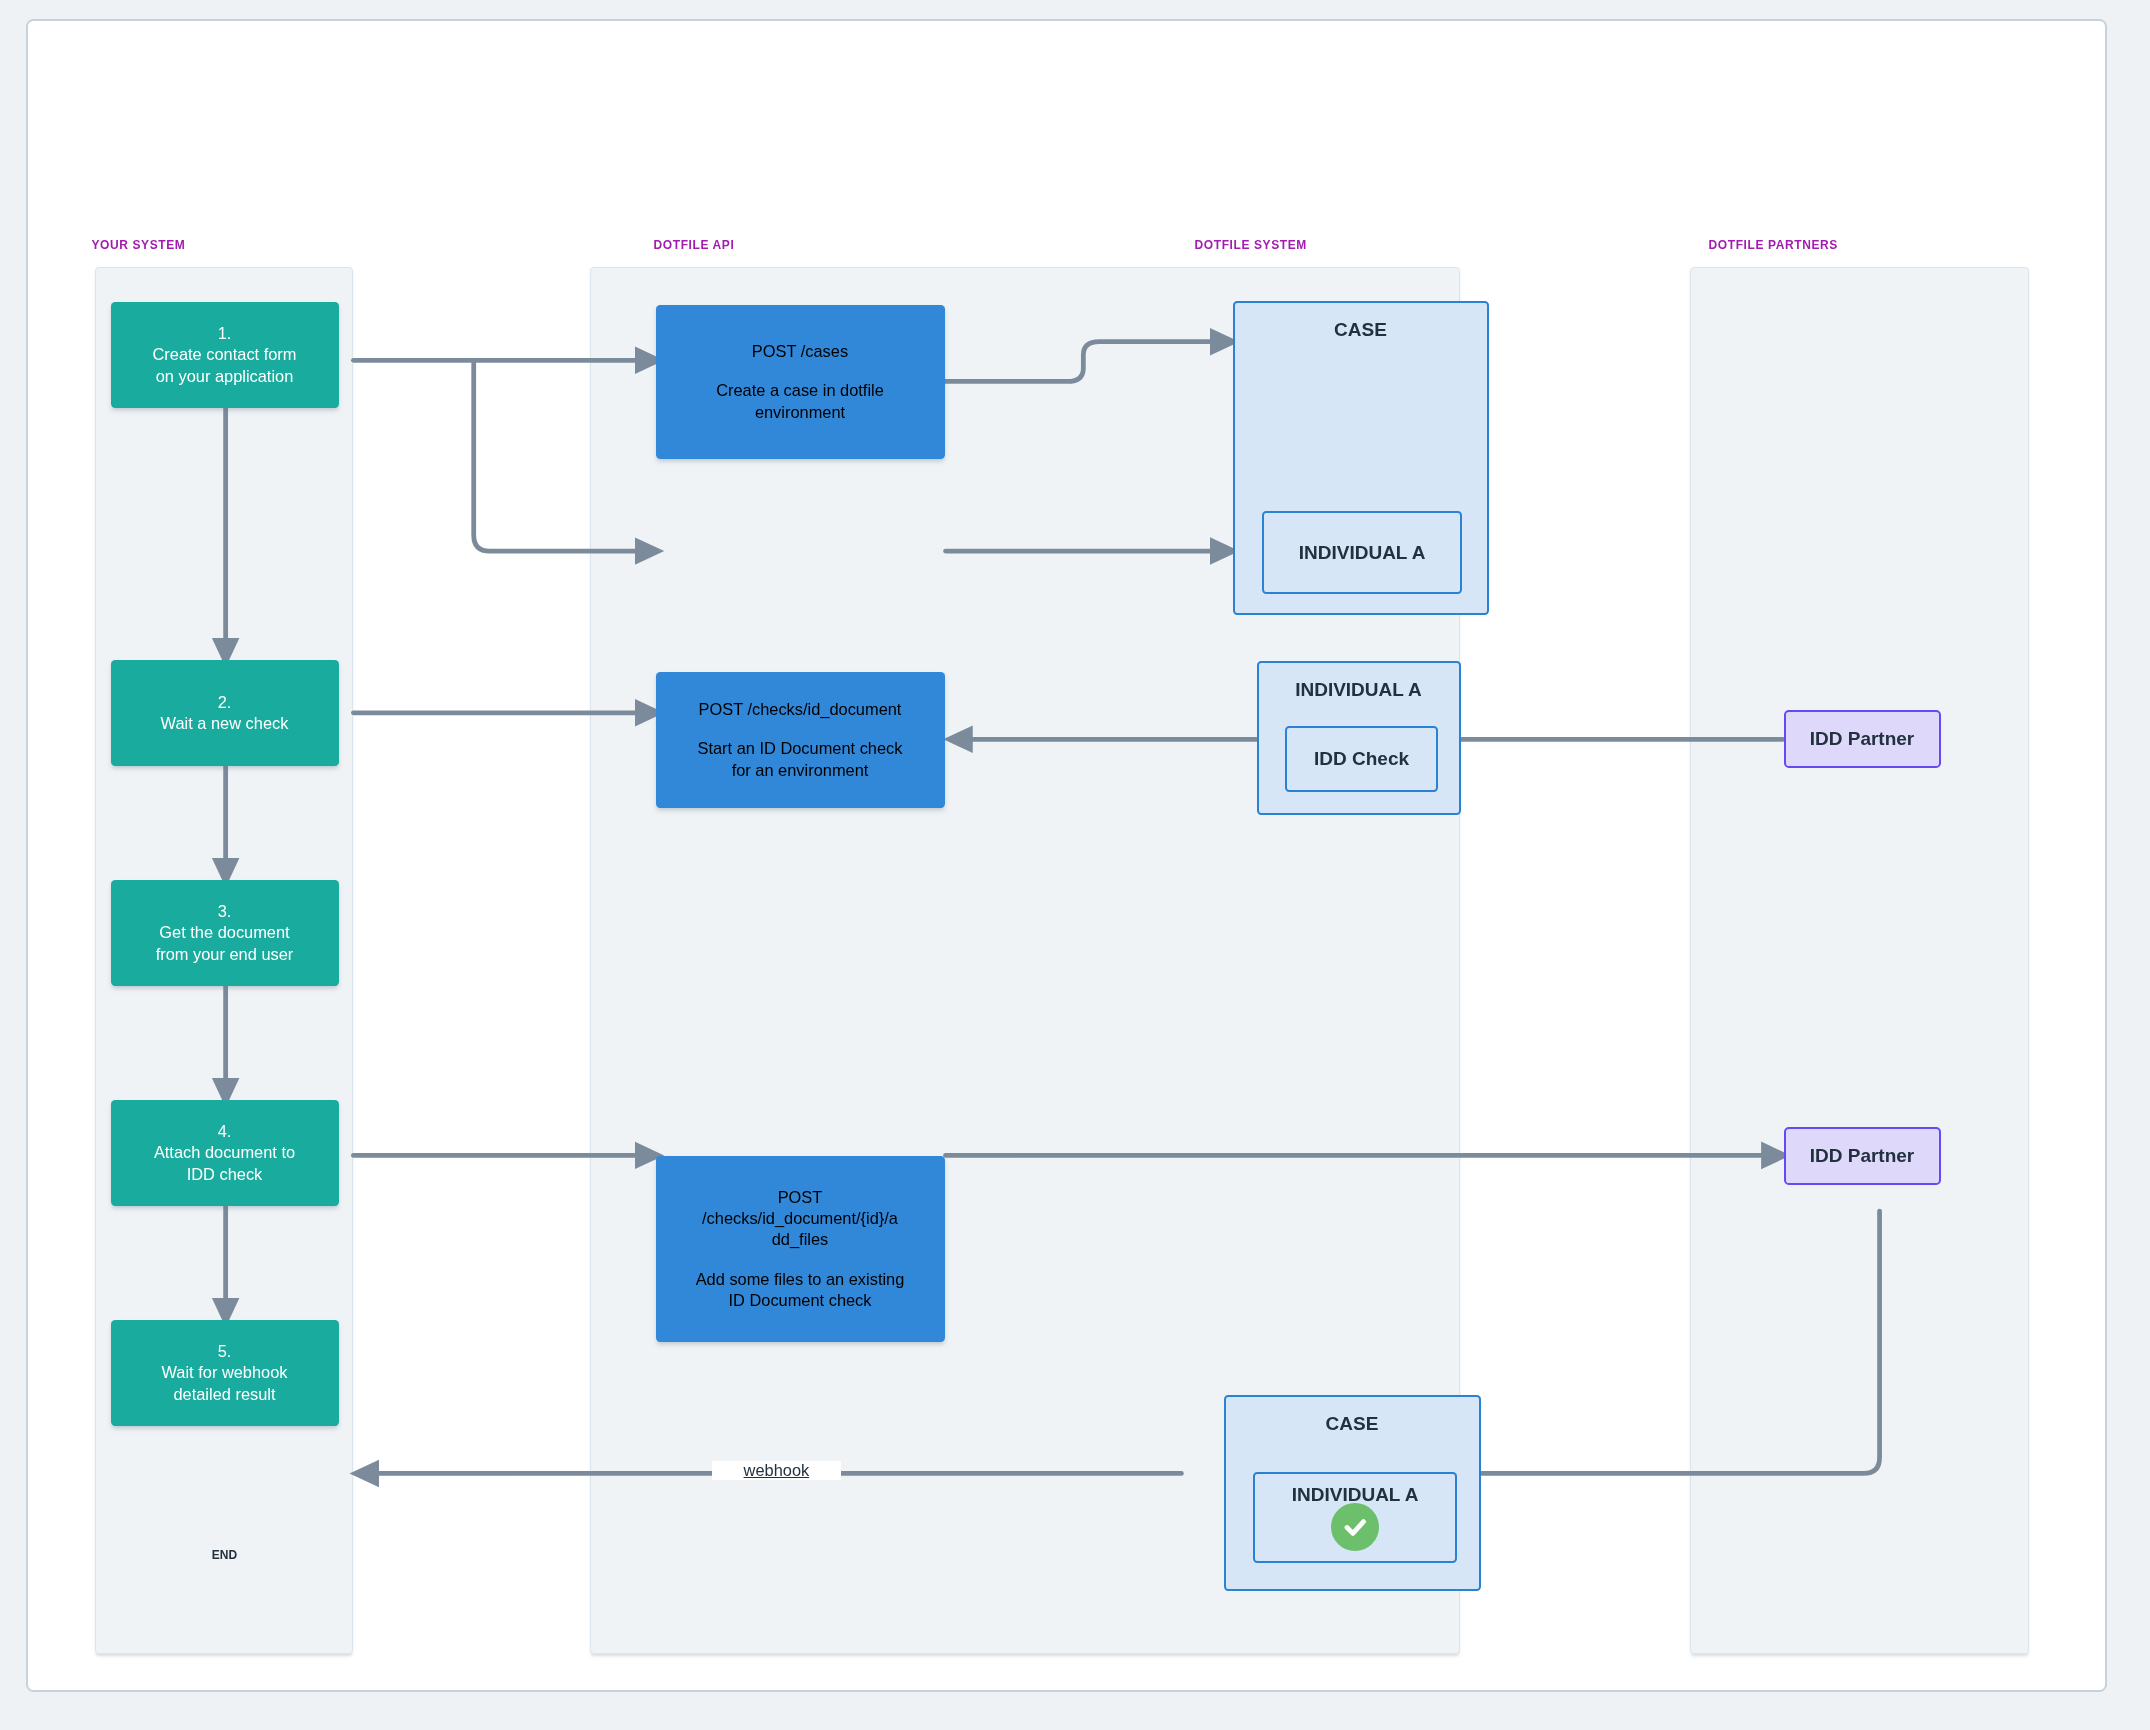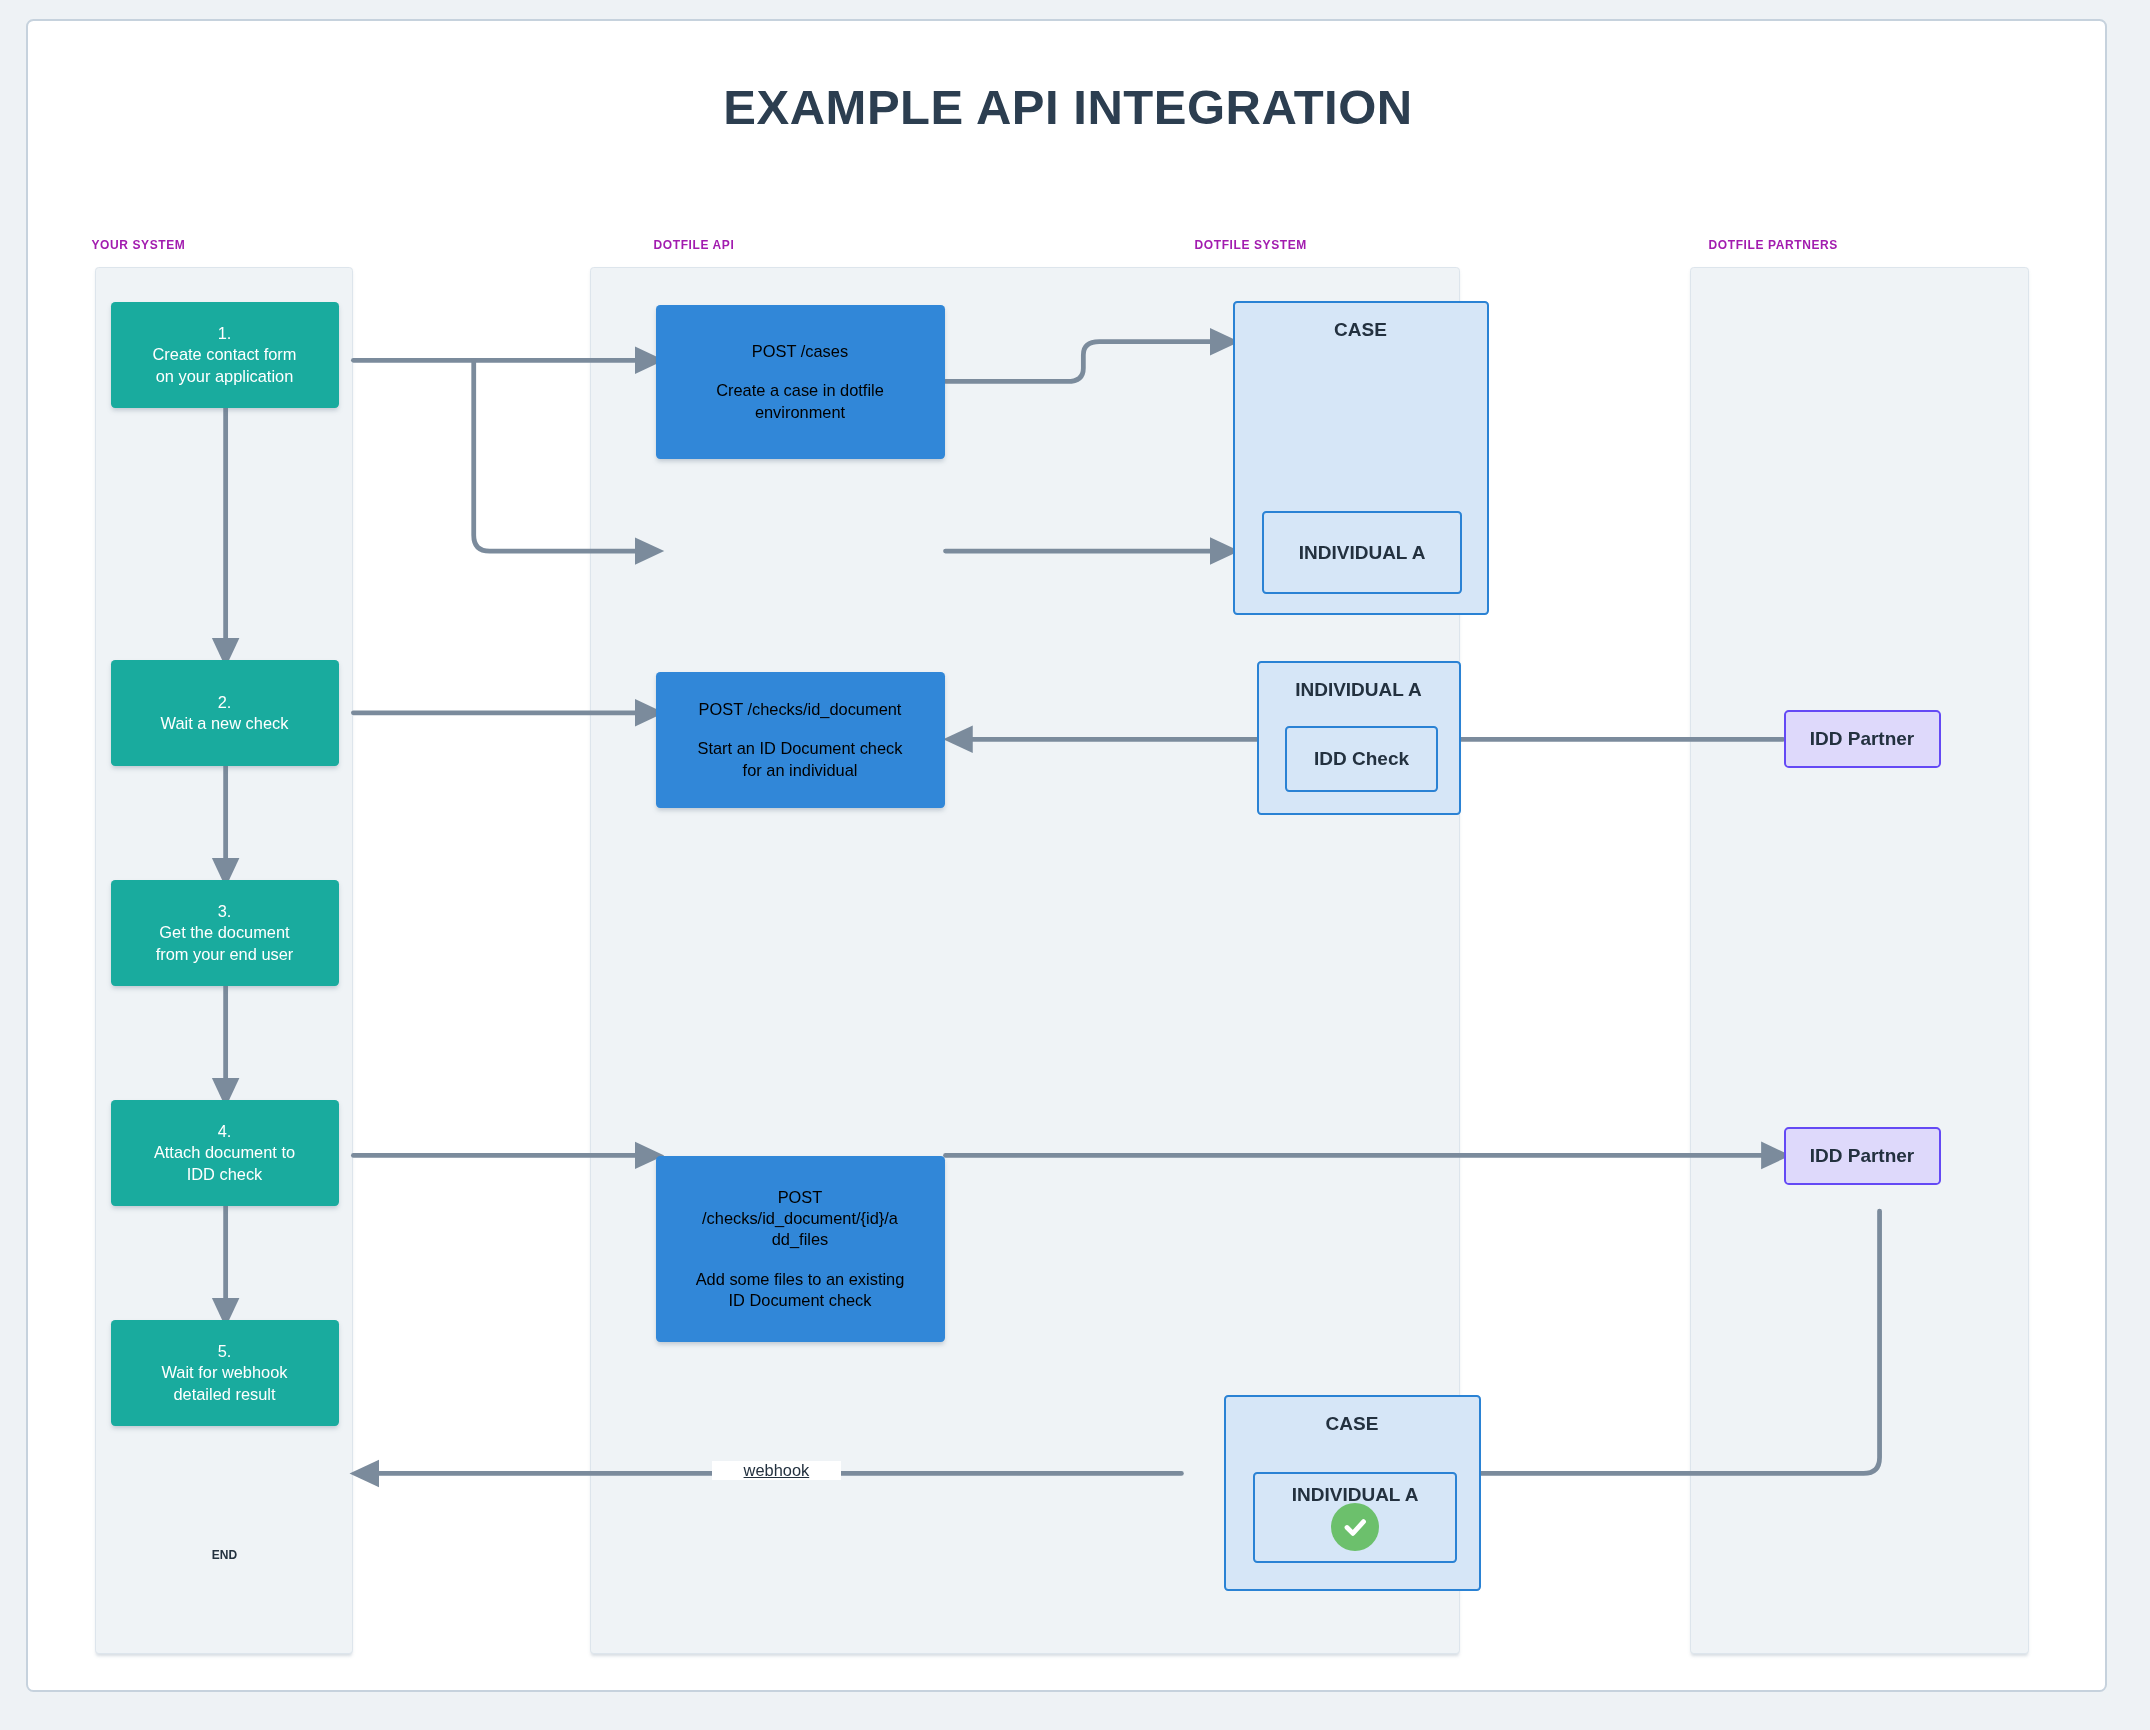--- a/index.html
+++ b/index.html
@@ -83,21 +83,20 @@
   svg.wires{position:absolute;left:0;top:0;width:2081px;height:1673px;overflow:visible;pointer-events:none;}
   .wire{fill:none;stroke:#7b8b9c;stroke-width:9;stroke-linecap:round;stroke-linejoin:round;}
   .ok{position:absolute;width:48px;height:48px;border-radius:50%;background:#6cc06c;
       display:flex;align-items:center;justify-content:center;}
 </style>
 </head>
 <body>
 
 <div id="canvas">
 
-  <div id="title">EXAMPLE API INTEGRATION</div>
 
   <div class="lane-head" style="left:64px;top:217px;width:212px;">YOUR SYSTEM</div>
   <div class="lane-head" style="left:626px;top:217px;width:265px;">DOTFILE API</div>
   <div class="lane-head" style="left:1167px;top:217px;width:297px;">DOTFILE SYSTEM</div>
   <div class="lane-head" style="left:1681px;top:217px;width:297px;">DOTFILE PARTNERS</div>
 
   <div class="lane" style="left:67px;top:246px;width:258px;height:1387px;"></div>
   <div class="lane" style="left:562px;top:246px;width:870px;height:1387px;"></div>
   <div class="lane" style="left:1662px;top:246px;width:339px;height:1387px;"></div>
 
@@ -174,21 +173,21 @@
     <div class="gap"></div>
     <div>Create a case in dotfile</div>
     <div>environment</div>
   </div>
 
 
   <div class="node blue" style="left:628px;top:651px;width:289px;height:136px;">
     <div>POST /checks/id_document</div>
     <div class="gap"></div>
     <div>Start an ID Document check</div>
-    <div>for an individual</div>
+    <div>for an environment</div>
   </div>
 
   <div class="node blue" style="left:628px;top:1137px;width:289px;height:183px;top:1135px;height:186px;">
     <div>POST</div>
     <div>/checks/id_document/{id}/a</div>
     <div>dd_files</div>
     <div class="gap"></div>
     <div>Add some files to an existing</div>
     <div>ID Document check</div>
   </div>

